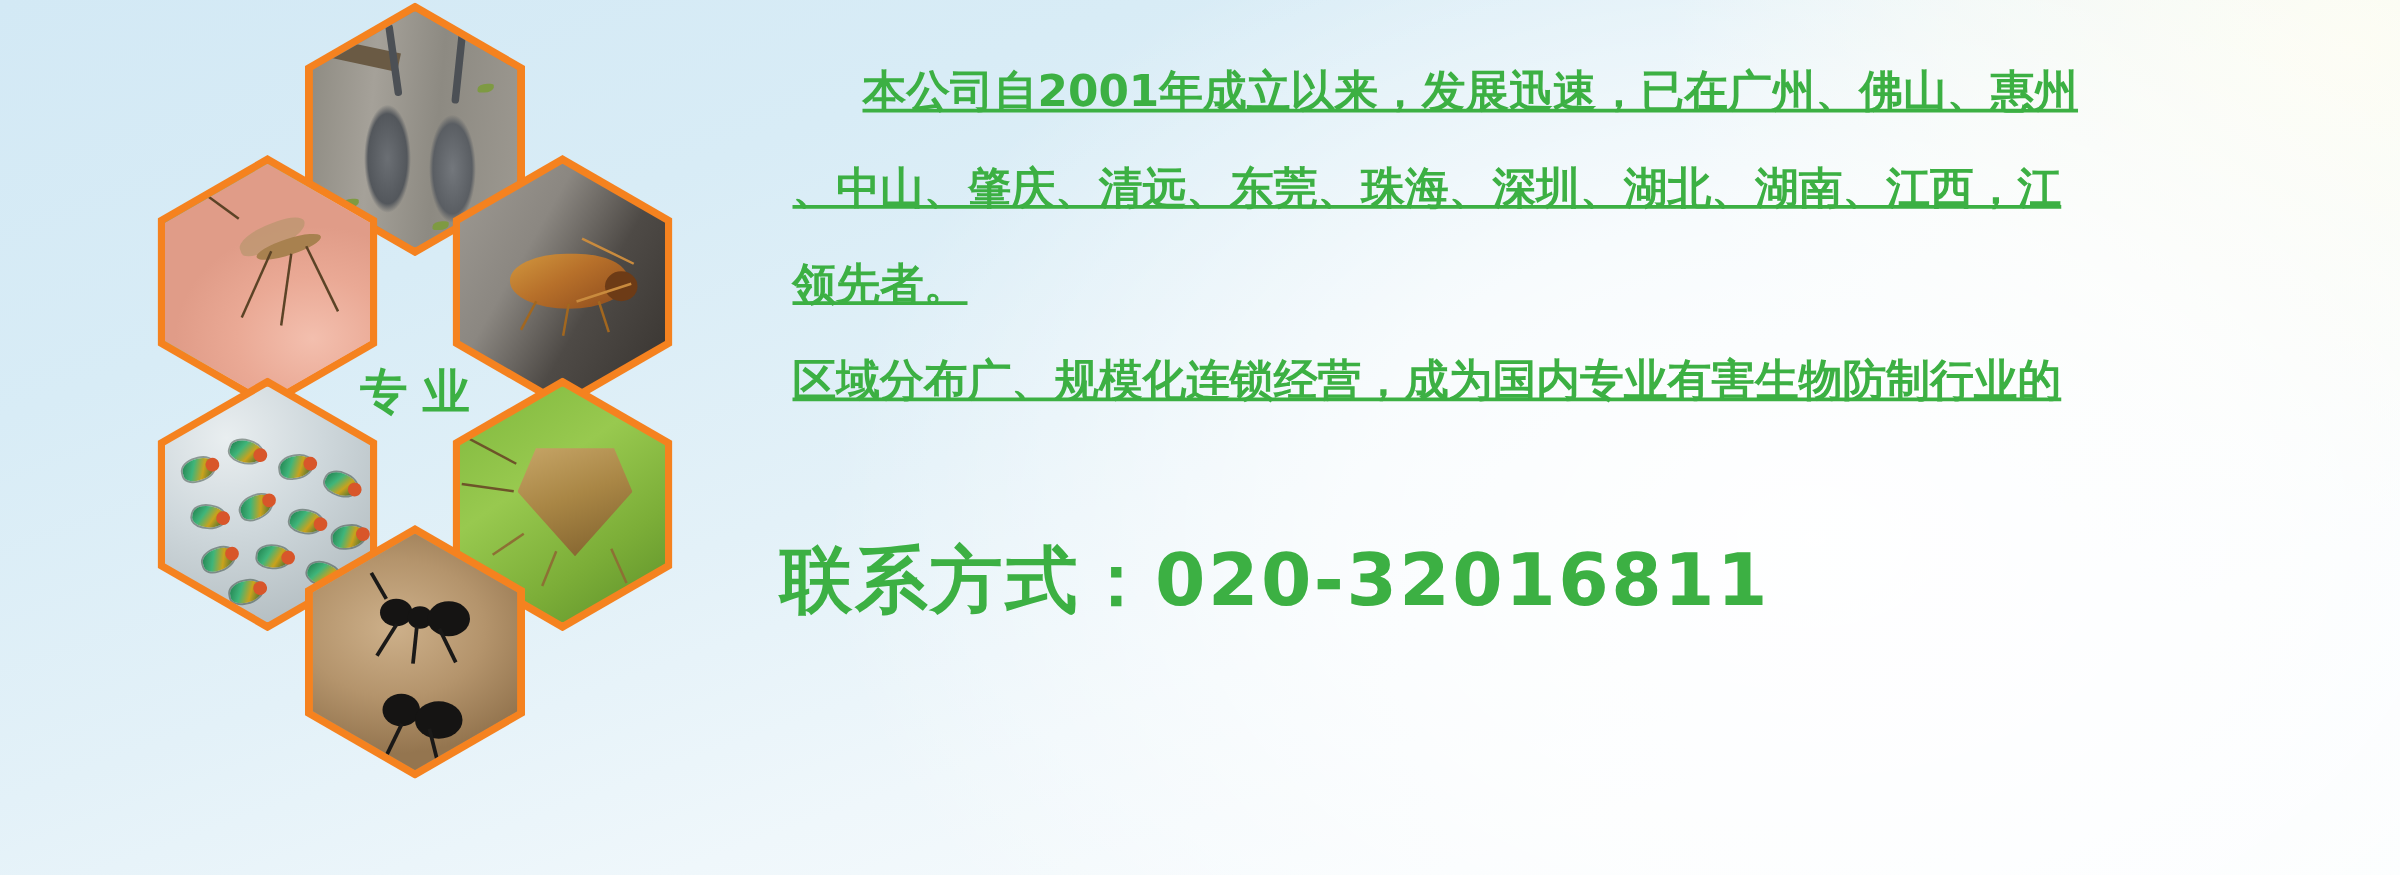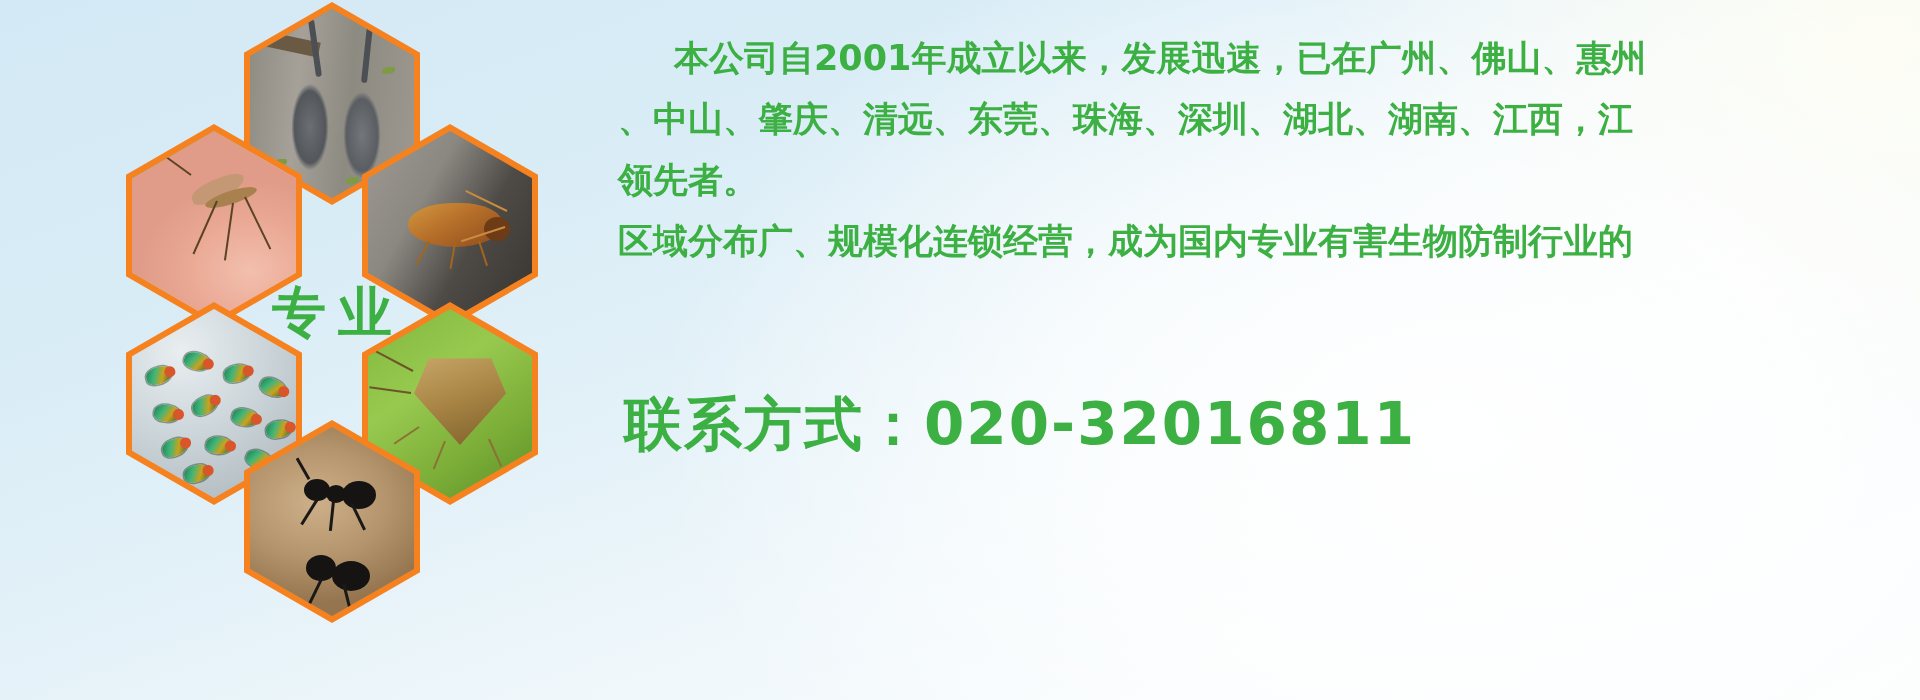--- a/index.html
+++ b/index.html
@@ -37,21 +37,21 @@
   #hex-flies     {left:34px;  top:306px;}
   #hex-stinkbug  {left:270px; top:306px;}
   #hex-ant       {left:152px; top:424px;}
   
   .center-txt{
     position:absolute;left:0;top:0;width:176px;height:203px;
     display:flex;flex-direction:column;align-items:center;justify-content:center;
     gap:6px;
   }
   .center-txt span{
-    color:#3cb043;font-size:54px;font-weight:700;letter-spacing:12px;
+    color:#3cb043;font-size:38px;font-weight:700;letter-spacing:12px;
     text-indent:12px;line-height:1.08;white-space:nowrap;
     font-family:"DejaVu Sans","Liberation Sans",sans-serif;
   }
   
   .ph{position:absolute;inset:0;}
   
   .ph-rats{background:
      radial-gradient(ellipse 26px 60px at 60px 118px,#6b6f74 0%,#53575c 60%,rgba(83,87,92,0) 72%),
      radial-gradient(ellipse 26px 60px at 112px 126px,#73777c 0%,#5a5e63 60%,rgba(90,94,99,0) 72%),
      linear-gradient(95deg,#8e8b82 0%,#a5a199 30%,#8d8a82 60%,#9c9890 100%),
@@ -92,26 +92,27 @@
   .ph-bug .lg{position:absolute;width:2px;height:30px;background:#8d7034;transform-origin:top;}
   
   .ph-ant{background:
      radial-gradient(ellipse 130px 100px at 40% 40%,#cdb08a 0%,#b4946c 55%,#94754f 100%),
      linear-gradient(120deg,#c4a57e,#9a7b55);}
   .ph-ant .seg{position:absolute;border-radius:50%;background:#151413;}
   .ph-ant .lg{position:absolute;width:2.5px;height:30px;background:#1a1918;transform-origin:top;}
   
   #copy{position:absolute;left:618px;top:28px;width:1270px;}
   #copy p{
-    margin:0;color:#3cb043;font-size:35px;font-weight:700;line-height:61px;
+    margin:16px;color:#3cb043;font-size:35px;font-weight:700;line-height:61px;
     letter-spacing:0px;white-space:nowrap;
     font-family:"DejaVu Sans","Liberation Sans",sans-serif;
+    text-decoration:underline;
   }
   #copy p.indent{text-indent:56px;}
-  #contact{position:absolute;left:624px;top:384px;}
+  #contact{position:absolute;left:624px;top:424px;}
   #contact .line{
     color:#3cb043;font-size:58px;font-weight:700;line-height:80px;white-space:nowrap;
     font-family:"DejaVu Sans","Liberation Sans",sans-serif;letter-spacing:2px;
   }
   #contact .line.second{padding-left:286px;}
 </style>
 </head>
 <body>
 
 <div id="banner">

